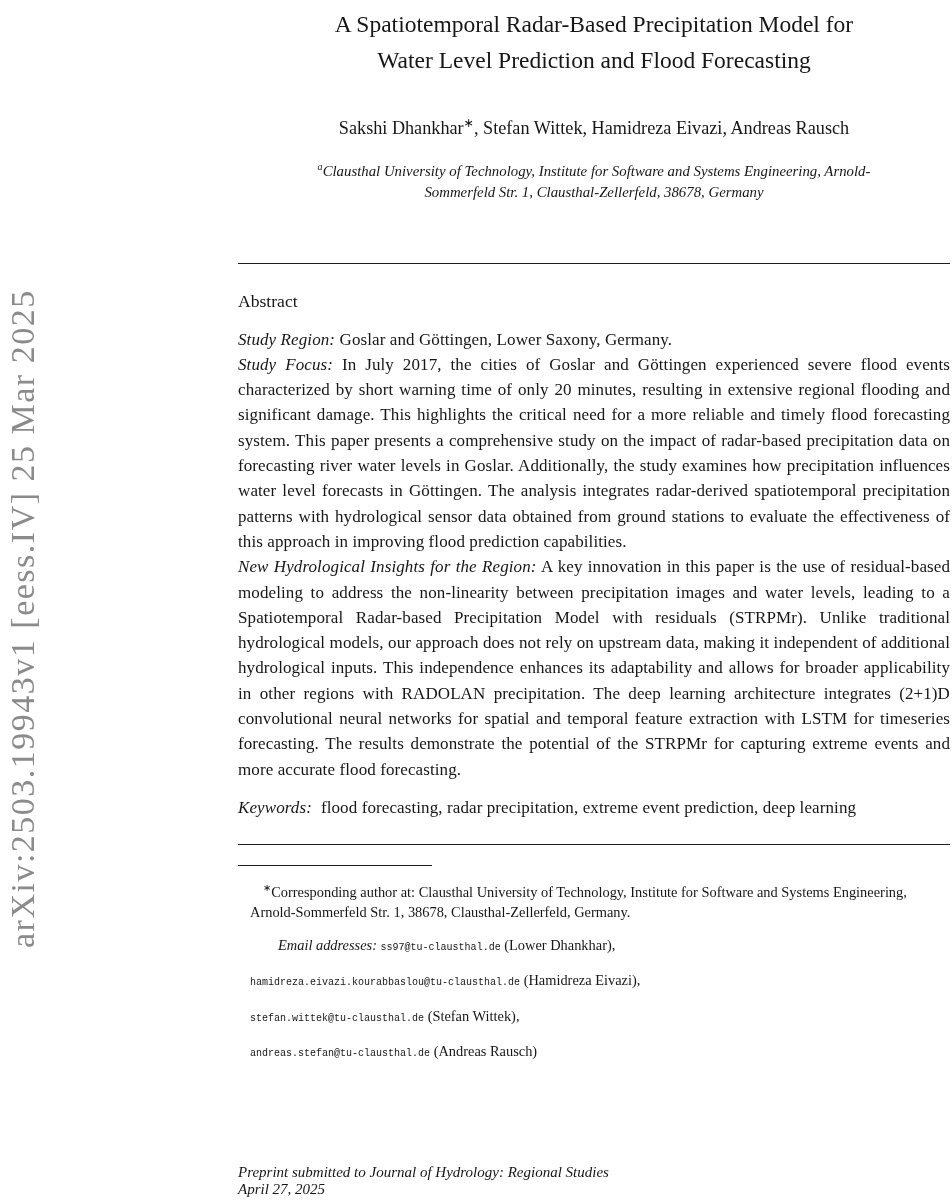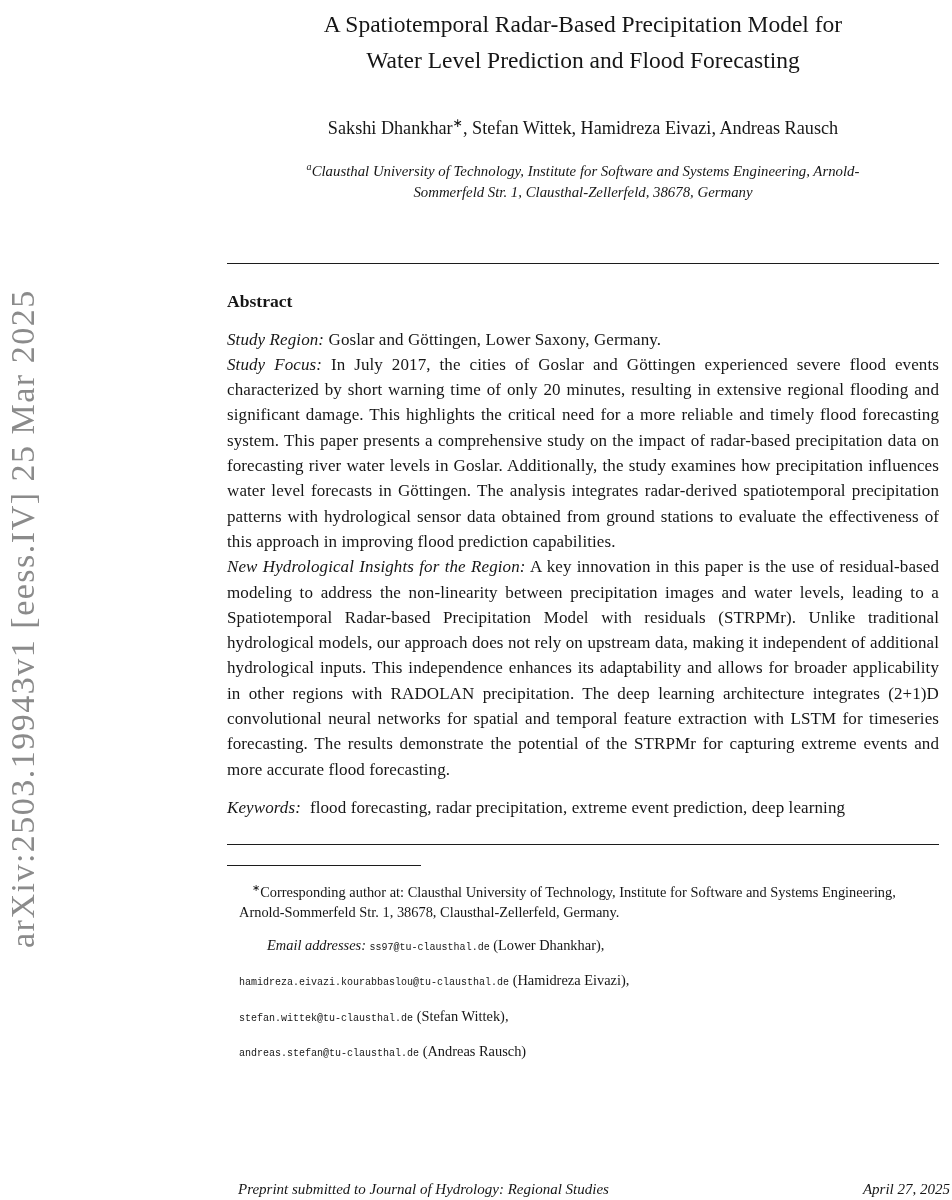--- a/index.html
+++ b/index.html
@@ -11,52 +11,52 @@
   }
   .page { position: relative; width: 952px; height: 1200px; overflow: hidden; background: #ffffff; }
 
   .watermark {
     position: absolute; left: 4px; top: 948px;
     transform: rotate(-90deg); transform-origin: 0 0;
     font-size: 34px; letter-spacing: 1.5px;
     color: #8b8b8b; white-space: nowrap;
   }
 
-  .content { position: absolute; left: 227px; top: 0; width: 712px; }
+  .content { position: absolute; left: 238px; top: 0; width: 712px; }
 
   .title { font-weight: normal; text-align: center; font-size: 23.5px; line-height: 36px; margin-top: 6px; }
   .authors { text-align: center; font-size: 18.2px; margin-top: 38px; }
   .sup { font-size: 68%; vertical-align: super; }
   .affiliation {
     text-align: center; font-style: italic; font-size: 14.8px; line-height: 21px;
     margin: 17px auto 0 auto; max-width: 620px;
   }
 
   .rule { border: 0; border-top: 1.2px solid #1c1c1c; height: 0; margin: 0; }
   .rule-top { margin-top: 60px; }
   .rule-bottom { margin-top: 24px; }
 
-  .abstract-heading { font-size: 17.6px; font-weight: bold; margin-top: 27px; }
+  .abstract-heading { font-size: 17.6px; font-weight: normal; margin-top: 27px; }
   .abstract-body { margin-top: 14px; }
   .para { font-size: 17px; line-height: 25.3px; text-align: justify; letter-spacing: 0.1px; margin: 0; }
   .para .lead { font-style: italic; }
   .kw-label { margin-right: 9px; }
   .keywords { margin-top: 13px; }
 
   .footnote { margin-top: 20px; font-size: 14.4px; line-height: 20.4px; }
   .fn-rule { border: 0; border-top: 1px solid #1c1c1c; height: 0; width: 194px; margin: 0 0 7px 0; }
   .footnote p { margin: 12px; }
   .fn-indent { text-indent: 13px; }
   .fn-indent2 { text-indent: 28px; }
   .mono { font-family: "Liberation Mono", monospace; font-size: 10px; text-align: center; }
 
   .footer {
     position: absolute; left: 238px; bottom: 2px; width: 712px;
     display: flex; justify-content: space-between;
-    font-style: italic; font-size: 15px;
+    font-style: italic; font-size: 15px; flex-direction: column;
   }
 </style>
 </head>
 <body>
 
 <div class="page">
 
   <div class="watermark">arXiv:2503.19943v1 [eess.IV] 25 Mar 2025</div>
 
   <div class="content">

